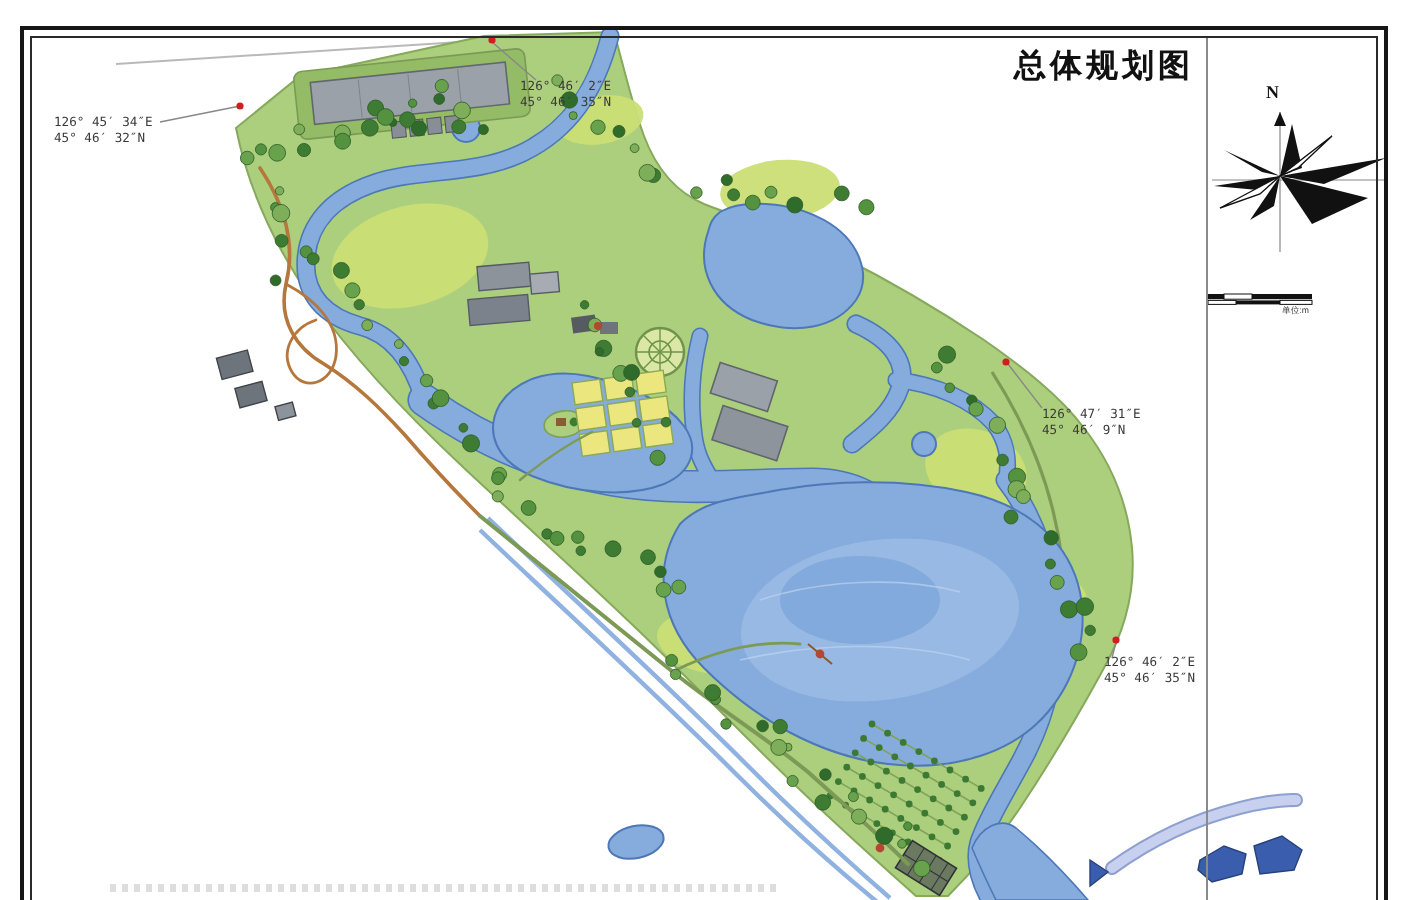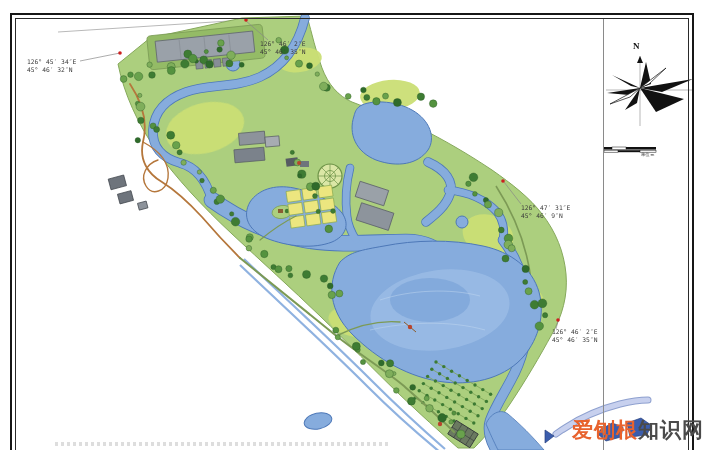--- a/index.html
+++ b/index.html
@@ -418,20 +418,21 @@
   </svg>
 
   <div class="frame" style="left:10px;top:13px;width:684px;height:2px;"></div>
   <div class="frame thin" style="left:15px;top:18px;width:674px;height:1px;"></div>
   <div class="frame" style="left:10px;top:13px;width:2px;height:437px;"></div>
   <div class="frame thin" style="left:15px;top:18px;width:1px;height:432px;"></div>
   <div class="frame" style="left:692px;top:13px;width:2px;height:437px;"></div>
   <div class="frame thin" style="left:688px;top:18px;width:1px;height:432px;"></div>
   <div class="divider" style="left:603px;top:19px;width:1px;height:431px;"></div>
 
+  <div class="title">总体规划图</div>
   <div class="north">N</div>
   <div class="unit">单位:m</div>
 
   <div class="coord" style="left:27px;top:58px;">
     <div>126° 45′ 34″E</div>
     <div>45° 46′ 32″N</div>
   </div>
   <div class="coord" style="left:260px;top:40px;">
     <div>126° 46′ 2″E</div>
     <div>45° 46′ 35″N</div>
@@ -440,16 +441,13 @@
     <div>126° 47′ 31″E</div>
     <div>45° 46′ 9″N</div>
   </div>
   <div class="coord" style="left:552px;top:328px;">
     <div>126° 46′ 2″E</div>
     <div>45° 46′ 35″N</div>
   </div>
 
   <div class="cutoff"></div>
 
-  <div class="wm">
-    <span class="p1">爱刨根</span><span class="p2">知识网</span>
-  </div>
 </div>
 
 </body></html>

